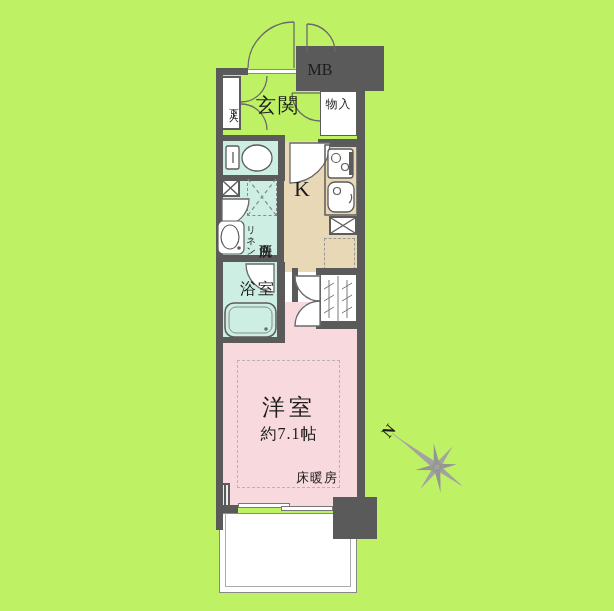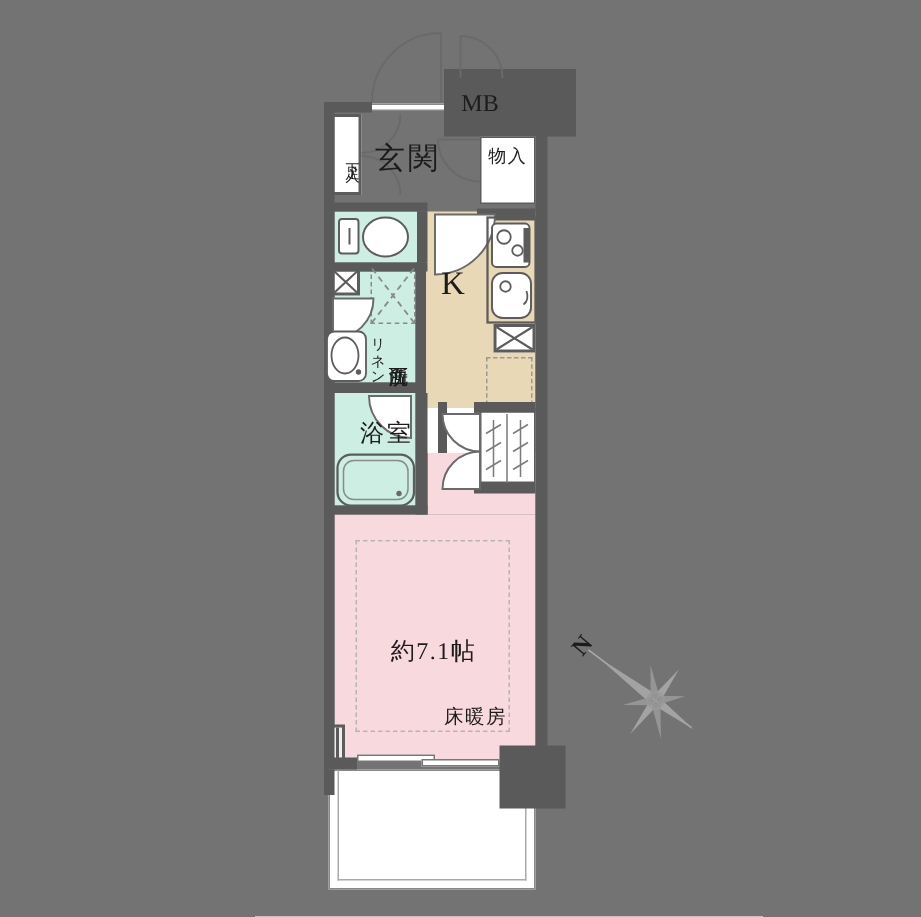--- a/index.html
+++ b/index.html
@@ -1,16 +1,16 @@
 <!DOCTYPE html>
 <html style="--wall: #5a5a5a; --wet: #cdeee2; --kitchen: #e9d8b6; --main: #f8d9de; --line: #5c5c5c; --thin: #888888; --compass: #a3a3a3; --text: #1c1c1c;"><head>
 <meta charset="utf-8">
 <style>
   html,body{margin:0;padding:0;background:#fff;}
-  .stage{position:relative;width:614px;height:611px;background:#737373;overflow:hidden;
+  .stage{position:relative;width:614px;height:611px;background:#bef264;overflow:hidden;
          font-family:"Liberation Serif",serif;color:var(--text,#1c1c1c);}
   .abs{position:absolute;}
   .wall{position:absolute;background:var(--wall,#5a5a5a);}
   .room{position:absolute;}
   .lbl{position:absolute;color:var(--text,#1c1c1c);white-space:nowrap;text-align:center;}
   .vert{writing-mode:vertical-rl;text-orientation:upright;}
   svg.overlay{position:absolute;left:0;top:0;pointer-events:none;}
 </style>
 </head>
 <body>
@@ -151,23 +151,24 @@
           <polygon points="0,22 -3,2 3,2"></polygon>
         </g>
       </g>
       <circle r="5.5" fill="none" stroke="#9a9a9a" stroke-width="1"></circle>
       <circle r="1.8" fill="#9a9a9a"></circle>
     </g>
   </svg>
 
   <div class="lbl" style="left:303px;top:53px;width:34px;height:34px;line-height:33px;font-size:16px;">MB</div>
   <div class="lbl vert" style="left:222px;top:79px;width:18px;height:50px;font-size:9.5px;letter-spacing:2px;">下足入</div>
-  <div class="lbl" style="left:244px;top:92px;width:56px;font-size:20px;letter-spacing:2px;">玄関</div>
+  <div class="lbl" style="left:244px;top:92px;width:56px;font-size:20px;letter-spacing:2px;text-align:right;">玄関</div>
   <div class="lbl" style="left:320px;top:96px;width:37px;font-size:12px;letter-spacing:1px;">物入</div>
   <div class="lbl" style="left:288px;top:176px;width:28px;font-size:22px;">K</div>
   <div class="lbl vert" style="left:257px;top:208px;width:17px;height:52px;font-size:13px;">洗面所</div>
   <div class="lbl vert" style="left:245px;top:213px;width:12px;height:44px;font-size:9.5px;">リネン</div>
   <div class="lbl" style="left:224px;top:279px;width:68px;font-size:16px;letter-spacing:2px;">浴室</div>
+  <div class="lbl" style="left:247px;top:392px;width:84px;font-size:23px;letter-spacing:4px;">洋室</div>
   <div class="lbl" style="left:237px;top:424px;width:104px;font-size:16px;letter-spacing:1px;">約7.1帖</div>
   <div class="lbl" style="left:292px;top:469px;width:50px;font-size:13px;letter-spacing:1px;">床暖房</div>
   <div class="lbl" style="left:380px;top:422px;width:18px;height:18px;font-size:16px;font-weight:bold;transform:rotate(-50deg);">N</div>
 
 </div>
 
 </body></html>

